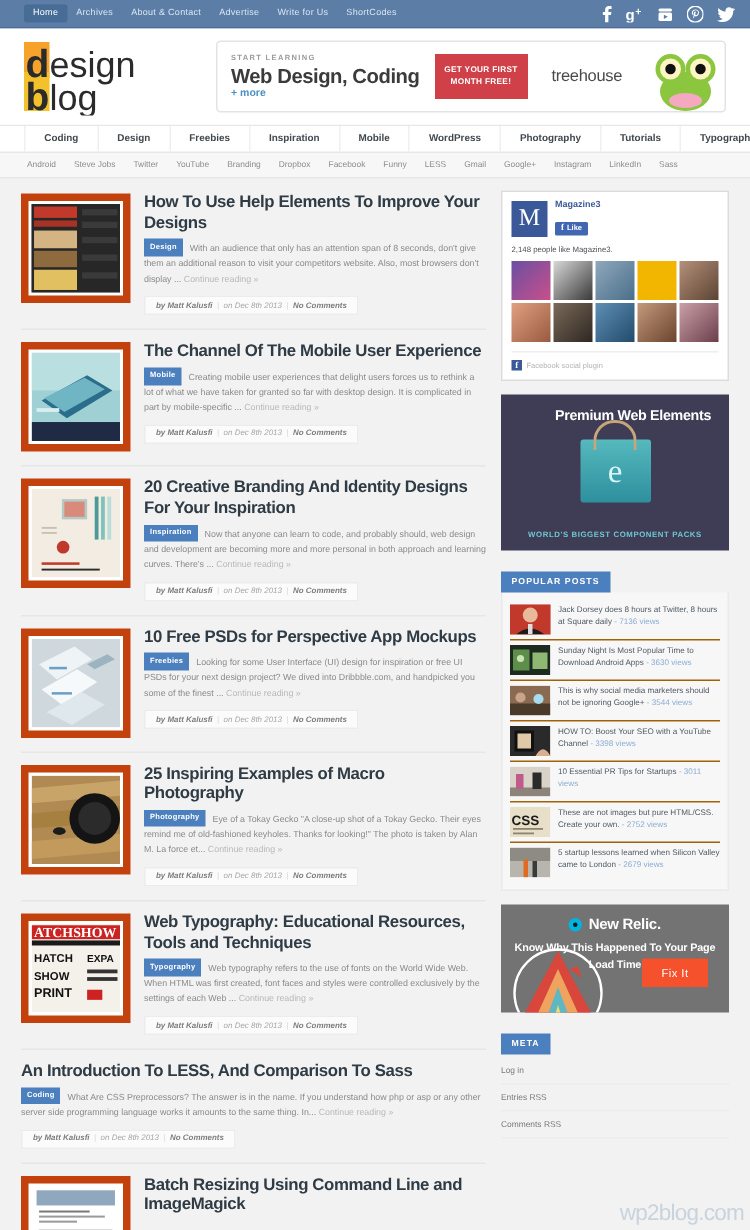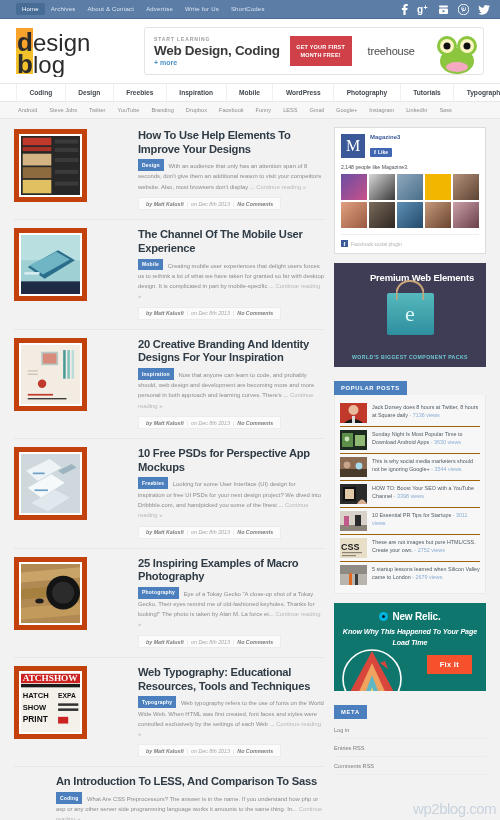--- a/index.html
+++ b/index.html
@@ -78,21 +78,21 @@
     display: flex; gap: 9px; padding: 8px 0 9px 0;
     border-bottom: 1px solid #e6e6e6;
   }
   .post:first-child { padding-top: 2px; }
   .thumb {
     width: 73px; height: 73px; flex: 0 0 73px;
     border: 5px solid #c2410c; background: #fff; padding: 2px;
     overflow: hidden;
   }
   .thumb > div { width: 100%; height: 100%; position: relative; overflow: hidden; }
-  .ptext { flex: 1; min-width: 0; margin-left: 42px; }
+  .ptext { flex: 1; min-width: 0; }
   .ptitle {
     font-size: 11.2px; font-weight: bold; color: #2f3b45;
     line-height: 1.22; letter-spacing: -.25px;
   }
   .pbody { margin-top: 3px; font-size: 5.9px; color: #8b8b8b; line-height: 1.72; }
   .badge {
     display: inline-block; background: #4c7fbd; color: #fff;
     font-size: 5px; font-weight: bold; padding: 1.5px 4px;
     vertical-align: 1.5px; margin-right: 3px; letter-spacing: .2px;
   }
@@ -160,37 +160,37 @@
     background: #4c7fbd; color: #fff; font-size: 5.8px; font-weight: bold;
     letter-spacing: .7px; padding: 4px 7px; display: inline-block;
   }
   .plist { background: #f7f7f7; border: 1px solid #eaeaea; border-top: none; padding: 5px; }
   .pitem { display: flex; gap: 5px; padding: 3px 0; align-items: flex-start; }
   .pitem + .pitem { border-top: 1px solid #a16207; }
   .pthumb { width: 27px; height: 20px; flex: 0 0 27px; overflow: hidden; position: relative; }
   .ptxt { font-size: 5.4px; color: #4f5a63; line-height: 1.55; }
   .pviews { color: #8aadd4; }
 
-  .nrelic { height: 88px; background: #0f766e; position: relative; overflow: hidden; }
+  .nrelic { height: 72px; background: #737373; position: relative; overflow: hidden; }
   .nr-brand {
     display: flex; align-items: center; justify-content: center; gap: 4px;
     padding-top: 8px; color: #fff; font-size: 10px; font-weight: bold; letter-spacing: -.2px;
   }
   .nr-dot {
     width: 9px; height: 9px; border-radius: 50%; background: #00b4e0;
     display: flex; align-items: center; justify-content: center;
   }
   .nr-dot i { width: 3px; height: 3px; border-radius: 50%; background: #111820; display: block; }
   .nr-sub {
     text-align: center; color: #fff; font-size: 7.2px; font-weight: bold;
-    line-height: 1.5; margin-top: 5px; letter-spacing: -.1px; font-style: italic;
+    line-height: 1.5; margin-top: 5px; letter-spacing: -.1px;
   }
   .nr-fix {
     position: absolute; right: 14px; bottom: 17px; background: #f4512c; color: #fff;
-    font-size: 7.5px; font-weight: bold; padding: 5px 13px; letter-spacing: .3px;
+    font-size: 7.5px; font-weight: normal; padding: 5px 13px; letter-spacing: .3px;
   }
   .nr-mtn { position: absolute; left: 6px; bottom: -22px; }
 
   .metalist { margin-top: 2px; }
   .metalist a {
     display: block; font-size: 5.6px; color: #7a7a7a;
     padding: 6px 0 5px; border-bottom: 1px solid #ececec; text-decoration: none;
   }
   .watermark {
     position: absolute; right: 4px; bottom: 3px;

